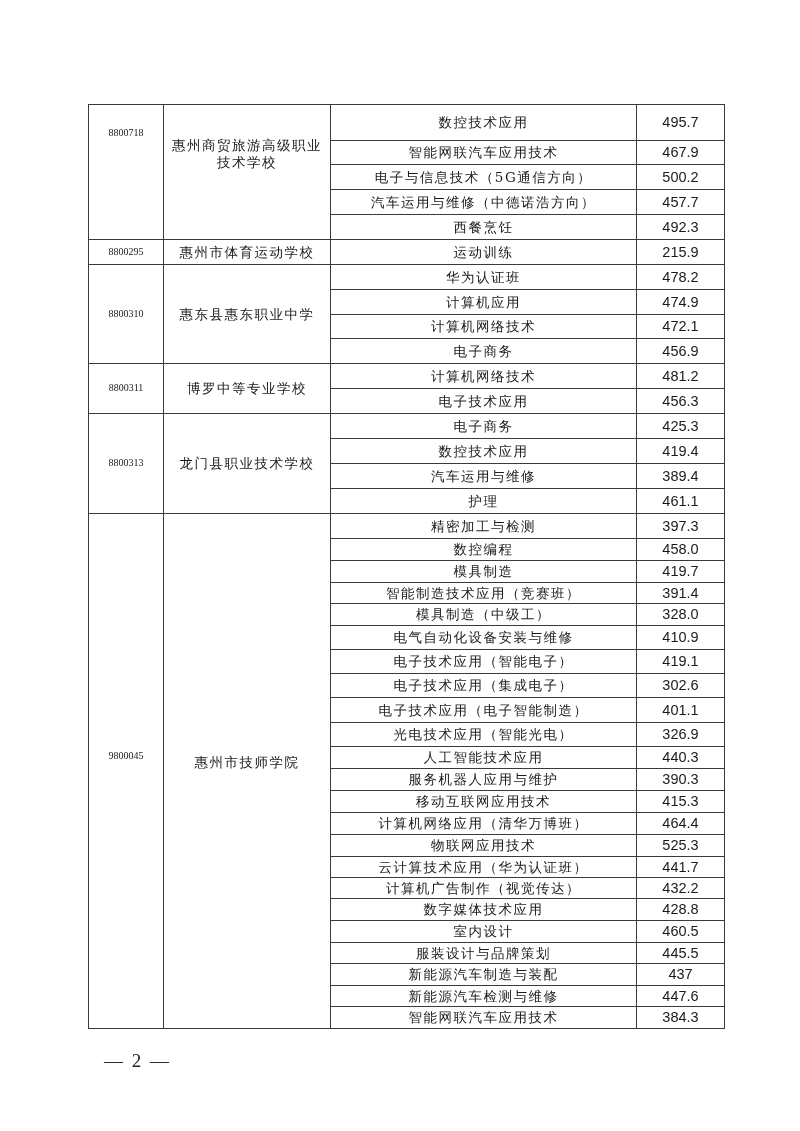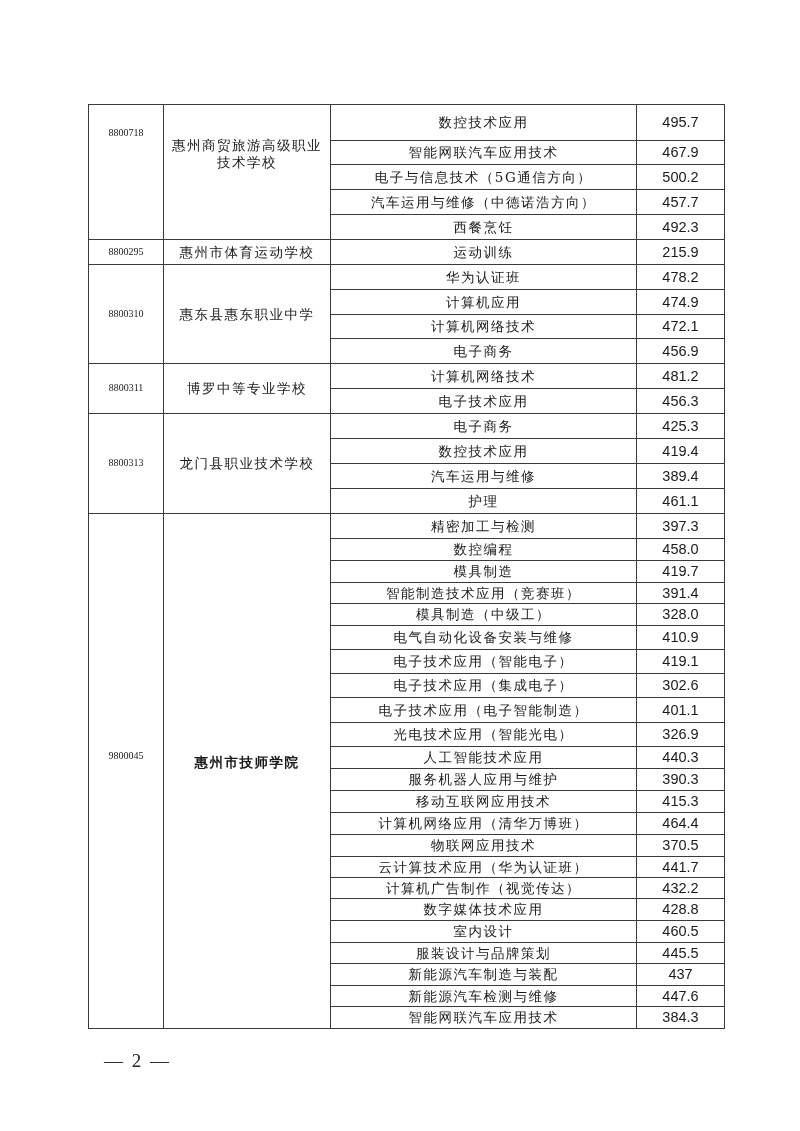--- a/index.html
+++ b/index.html
@@ -9,21 +9,21 @@
          border-collapse: collapse; table-layout: fixed; }
   .tbl td { border: 1px solid #3a3a3a; padding: 0; text-align: center; vertical-align: middle;
             font-size: 13.5px; line-height: 1.25; overflow: hidden; white-space: nowrap; }
   .tbl td.code { font-family: "Liberation Serif", serif; font-size: 10px; vertical-align: top; padding-top: 22px; margin-left: 22px; }
   .tbl td.code.mid { vertical-align: middle; padding-top: 0; }
   .tbl td.school { letter-spacing: 1.5px; vertical-align: top; padding-top: 22px; white-space: normal; padding-left: 6px; padding-right: 6px; }
   .tbl td.school.mid { vertical-align: middle; padding-top: 0; }
   .tbl td.major { letter-spacing: 1.5px; }
   .tbl td.score { font-family: Liberation Sans, sans-serif; font-size: 14.5px; }
   .tbl td.code.big { vertical-align: top; padding-top: 236px; }
-  .tbl td.school.big { vertical-align: top; padding-top: 240px; font-weight: bold; }
+  .tbl td.school.big { vertical-align: top; padding-top: 240px; }
   .page-num { position: absolute; left: 104px; top: 1050px; font-family: "Liberation Serif", serif;
               font-size: 19px; color: #222; letter-spacing: 2px; }
 </style>
 </head>
 <body>
 
 <table class="tbl">
   <colgroup>
     <col style="width:75px">
     <col style="width:167px">
@@ -164,21 +164,21 @@
     <tr style="height:22px">
       <td class="major">移动互联网应用技术</td>
       <td class="score">415.3</td>
     </tr>
     <tr style="height:22px">
       <td class="major">计算机网络应用（清华万博班）</td>
       <td class="score">464.4</td>
     </tr>
     <tr style="height:22px">
       <td class="major">物联网应用技术</td>
-      <td class="score">370.5</td>
+      <td class="score">525.3</td>
     </tr>
     <tr style="height:21px">
       <td class="major">云计算技术应用（华为认证班）</td>
       <td class="score">441.7</td>
     </tr>
     <tr style="height:21px">
       <td class="major">计算机广告制作（视觉传达）</td>
       <td class="score">432.2</td>
     </tr>
     <tr style="height:22px">

